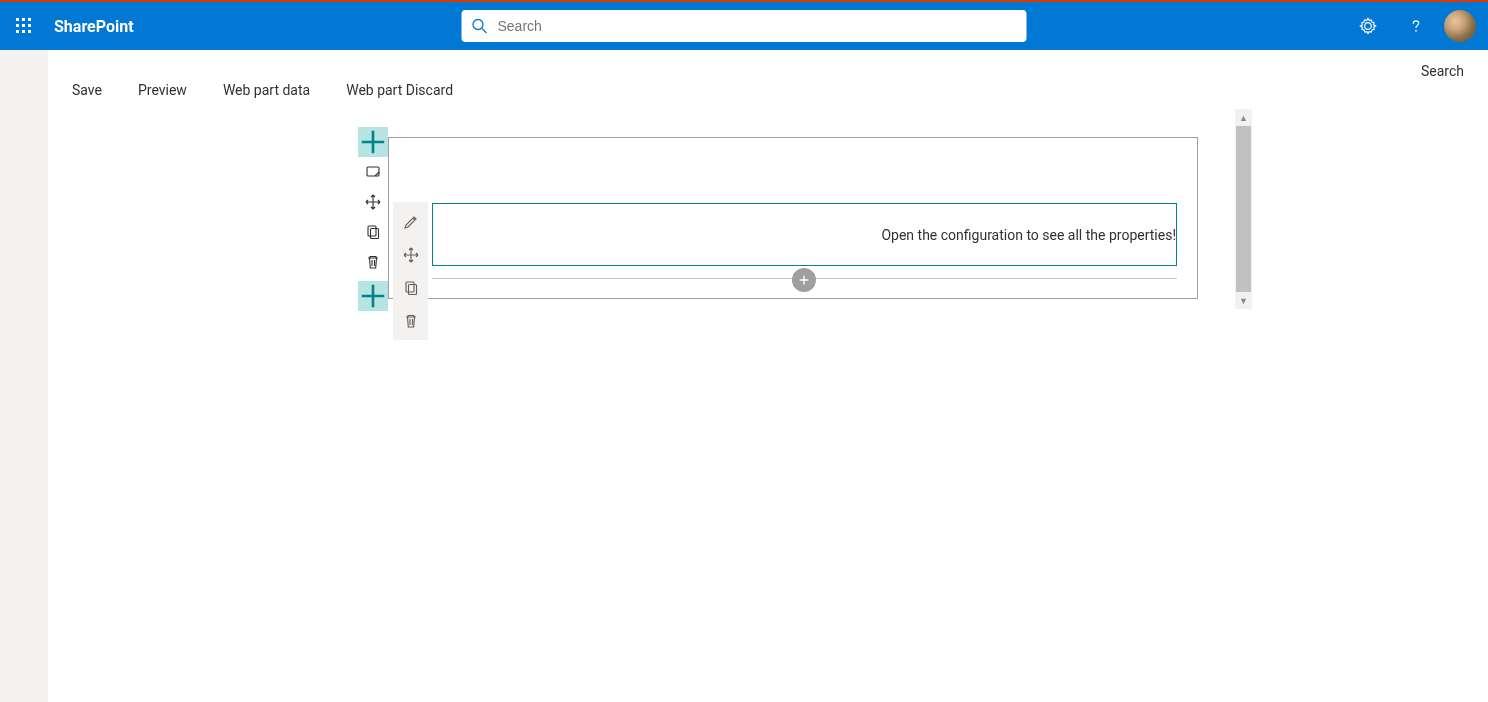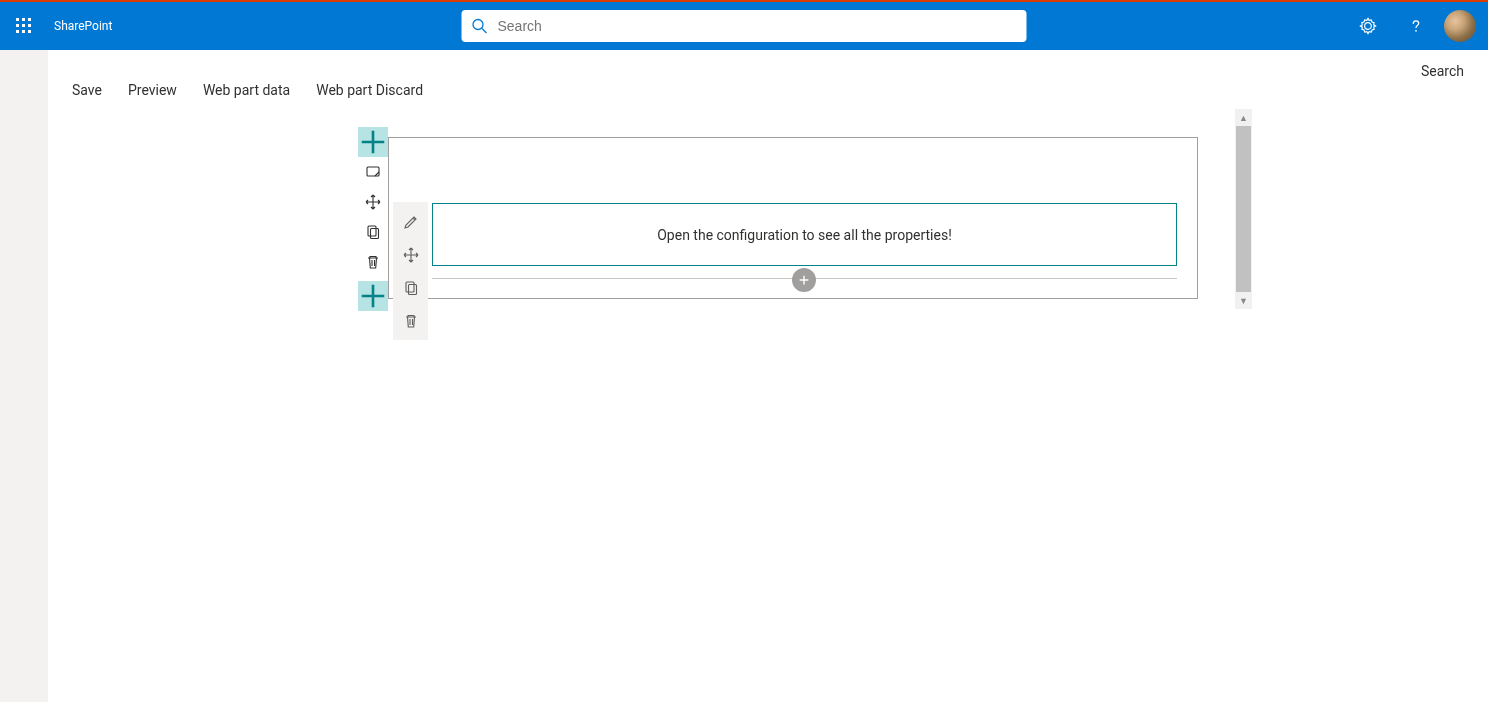--- a/index.html
+++ b/index.html
@@ -20,21 +20,21 @@
     background: #0078d4;
     display: flex;
     align-items: center;
     color: #fff;
   }
   .waffle {
     width: 48px; height: 48px; display:flex; align-items:center; justify-content:center;
     cursor:pointer;
   }
   .waffle svg { width:16px; height:16px; }
-  .brand { font-weight:400; font-size:12px; padding-left:6px; }
+  .brand { font-weight:700; font-size:16px; padding-left:6px; }
   .search-wrap {
     margin-left: auto; margin-right:auto; position:absolute; left:50%; transform:translateX(-50%);
   }
   .search-box {
     width: 565px; height: 32px; background:#fff; border-radius:4px;
     display:flex; align-items:center; padding:0 10px;
     position:relative;
   }
   .search-box svg { width:16px; height:16px; color:#0078d4; flex-shrink:0; }
   .search-box input {
@@ -56,21 +56,21 @@
     height: calc(100% - 50px);
   }
   .left-rail {
     width:48px; background:#f3f2f1; flex-shrink:0;
   }
   .main-col { flex:1; display:flex; flex-direction:column; background:#fff; }
   .cmd-bar {
     height:42px; display:flex; align-items:center; padding:0 24px;
     font-size:14px; color:#323130;
   }
-  .cmd-left { display:flex; gap:26px;margin-top:38px; }
+  .cmd-left { display:flex; gap:36px;margin-top:38px; }
   .cmd-left span, .cmd-right span { cursor:pointer; }
   .cmd-right { margin-left:auto; }
 
   
   .canvas-scroll-region {
     position:relative;
     flex:1;
     overflow:hidden;
   }
   .canvas-viewport {
@@ -132,21 +132,21 @@
     color:#605e5c; cursor:pointer;
   }
   .wp-tool svg { width:16px; height:16px; }
 
   
   .webpart-box {
     position:absolute;
     left:109px; top:93px;
     width:745px; height:63px;
     border:1px solid #038387;
-    display:flex; align-items:center; justify-content:center;
+    display:flex; align-items:center; justify-content:flex-end;
     font-size:14px; color:#323130;
   }
 
   
   .add-separator {
     position:absolute;
     left:109px; top:168px;
     width:745px; height:1px;
     background:#c8c6c4;
   }

